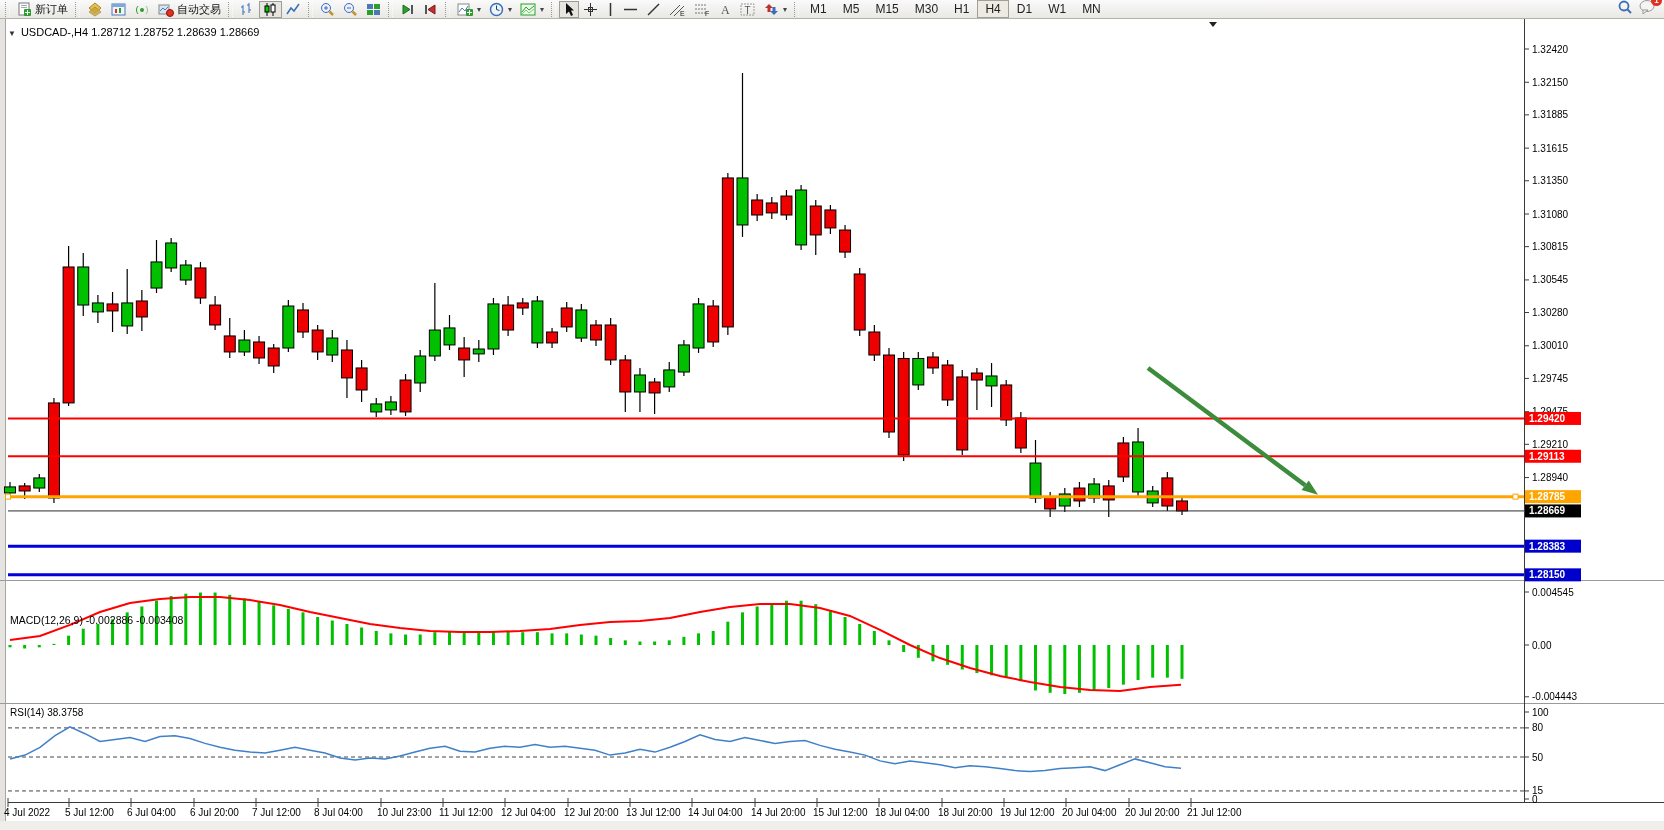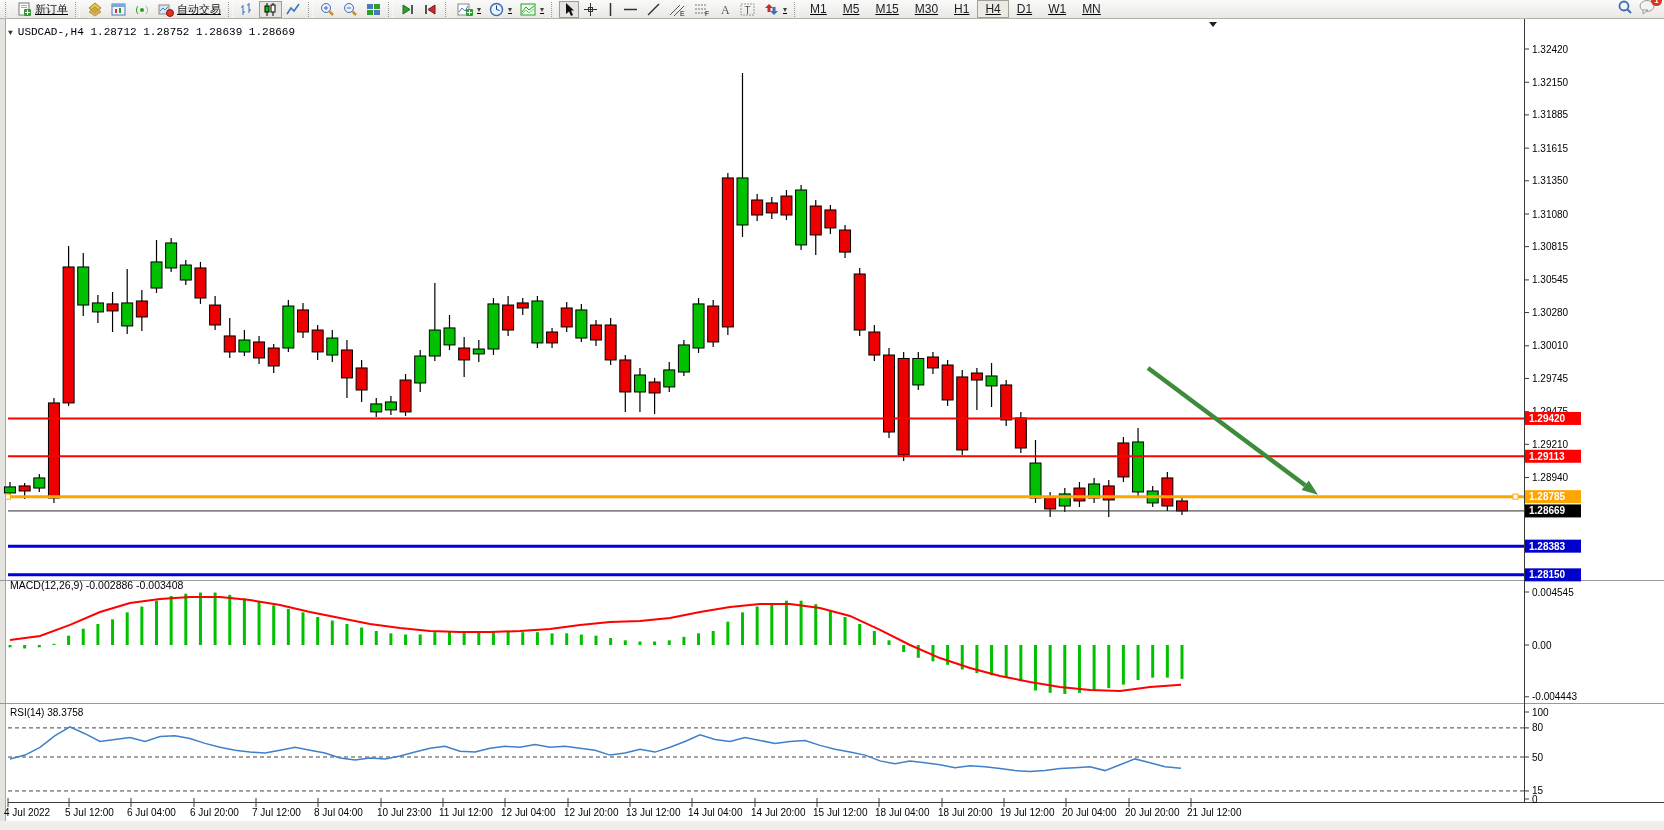--- a/index.html
+++ b/index.html
@@ -2,37 +2,37 @@
 <html><head>
 <meta charset="utf-8">
 <style>
   html,body{margin:0;padding:0;background:#888;}
   *{box-sizing:border-box;}
   #app{position:relative;width:1664px;height:830px;background:#ffffff;overflow:hidden;
        font-family:"Liberation Sans",sans-serif;}
   
   #toolbar{position:absolute;left:0;top:0;width:1664px;height:19px;z-index:5;
     background:linear-gradient(#fafafa,#e9e8e4);border-bottom:1px solid #b3b2ad;
-    display:flex;align-items:center;padding:0 2px;text-decoration:underline;}
+    display:flex;align-items:center;padding:0 2px;}
   .tb-btn{height:17px;display:flex;align-items:center;gap:3px;padding:0 3px;border:1px solid transparent;
     font-size:11px;color:#111;cursor:default;white-space:nowrap;}
   .tb-btn.active{background:#e6e5df;border:1px solid #9d9c96;}
   .tb-btn svg{display:block;}
   .grip{width:5px;height:15px;margin:0 3px;border-left:1px dotted #9a9a94;border-right:1px dotted #fdfdfd;}
   .tf{padding:1px 7px;font-size:12px;color:#222;border:1px solid transparent;}
   .tf.active{background:#eceae2;border:1px solid #a0a098;}
   .dd{font-size:8px;color:#444;margin-left:1px;}
   #tb-right{margin-left:auto;display:flex;align-items:center;gap:6px;padding-right:6px;}
   .badge{position:absolute;top:-4px;right:-6px;background:#e03020;color:#fff;border-radius:50%;
     width:11px;height:11px;font-size:8px;line-height:11px;text-align:center;font-weight:bold;}
   
   .pane-label{position:absolute;color:#000;z-index:3;pointer-events:none;}
-  #symbol-label{left:8px;top:26px;font-size:11px;font-family:Liberation Mono, monospace;}
+  #symbol-label{left:8px;top:26px;font-size:11px;}
   #symbol-label .tri{font-size:8px;color:#333;margin-right:5px;pointer-events:auto;}
-  #macd-label{left:10px;top:579px;font-size:10.5px;}
+  #macd-label{left:10px;top:614px;font-size:10.5px;}
   #rsi-label{left:10px;top:707px;font-size:10px;}
   #chart-svg{position:absolute;left:0;top:0;}
   #chart-svg text{font-family:"Liberation Sans",sans-serif;}
 </style>
 </head>
 <body>
 
 <div id="app">
   <svg id="chart-svg" width="1664" height="830">
       <rect x="0" y="19" width="1664" height="811" fill="#ffffff"></rect>

